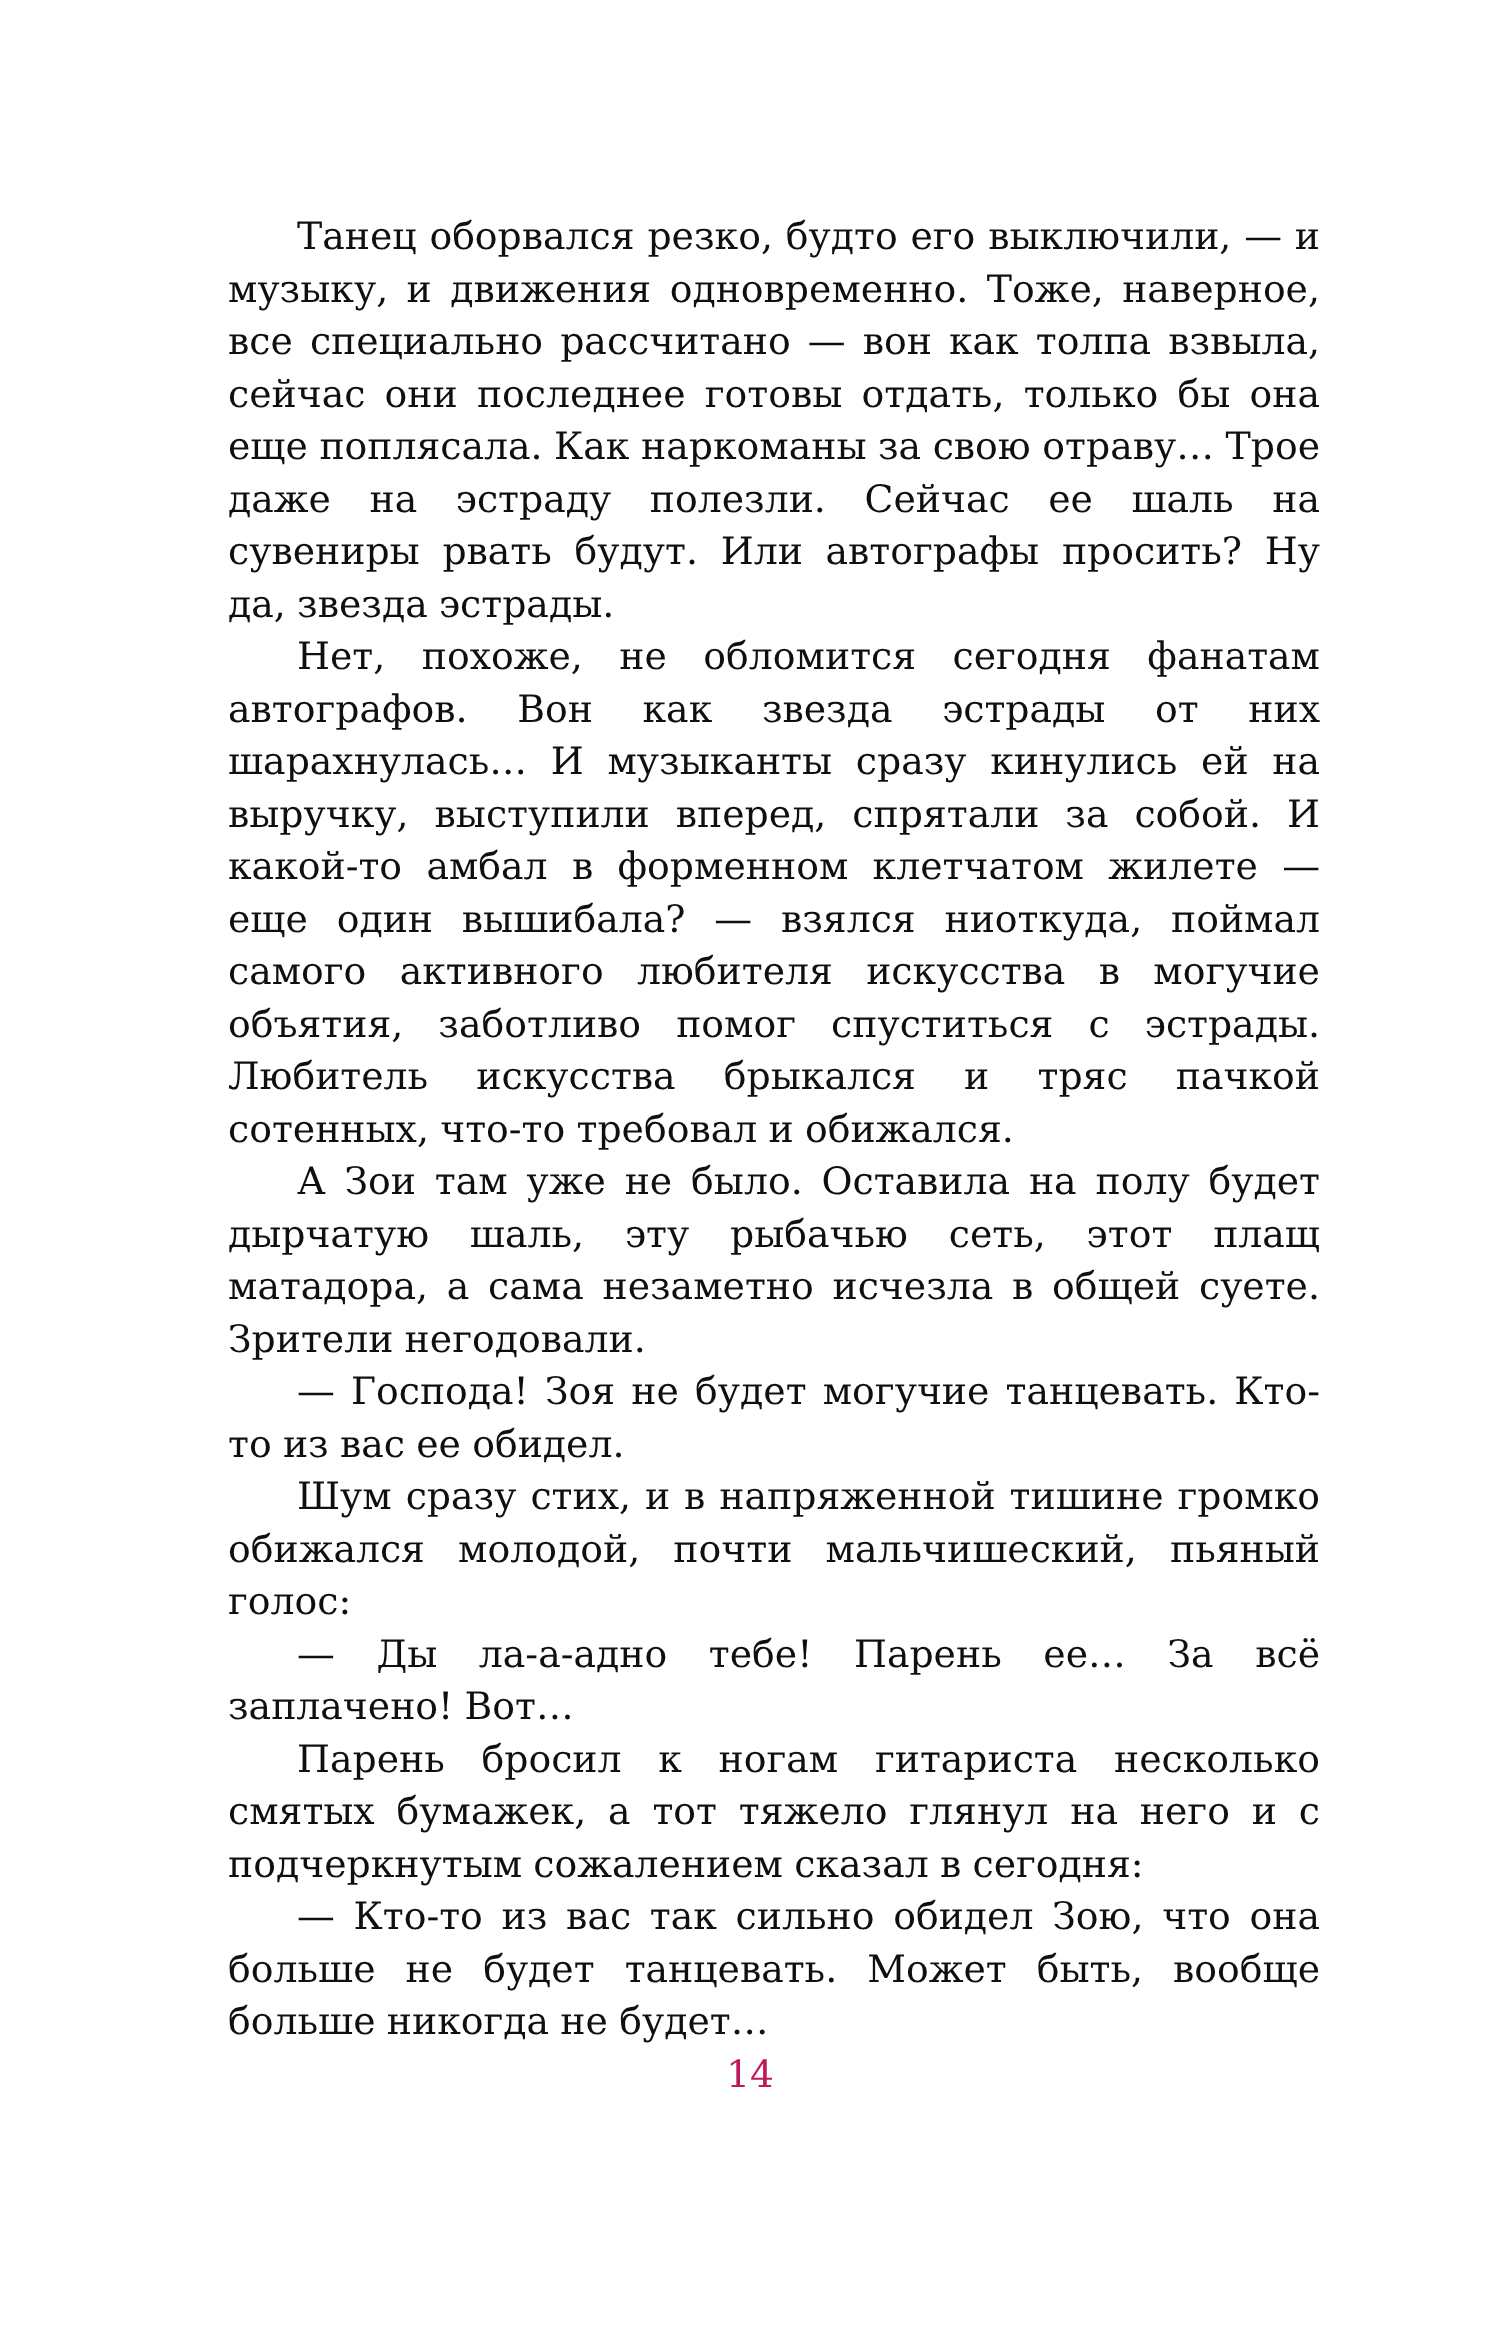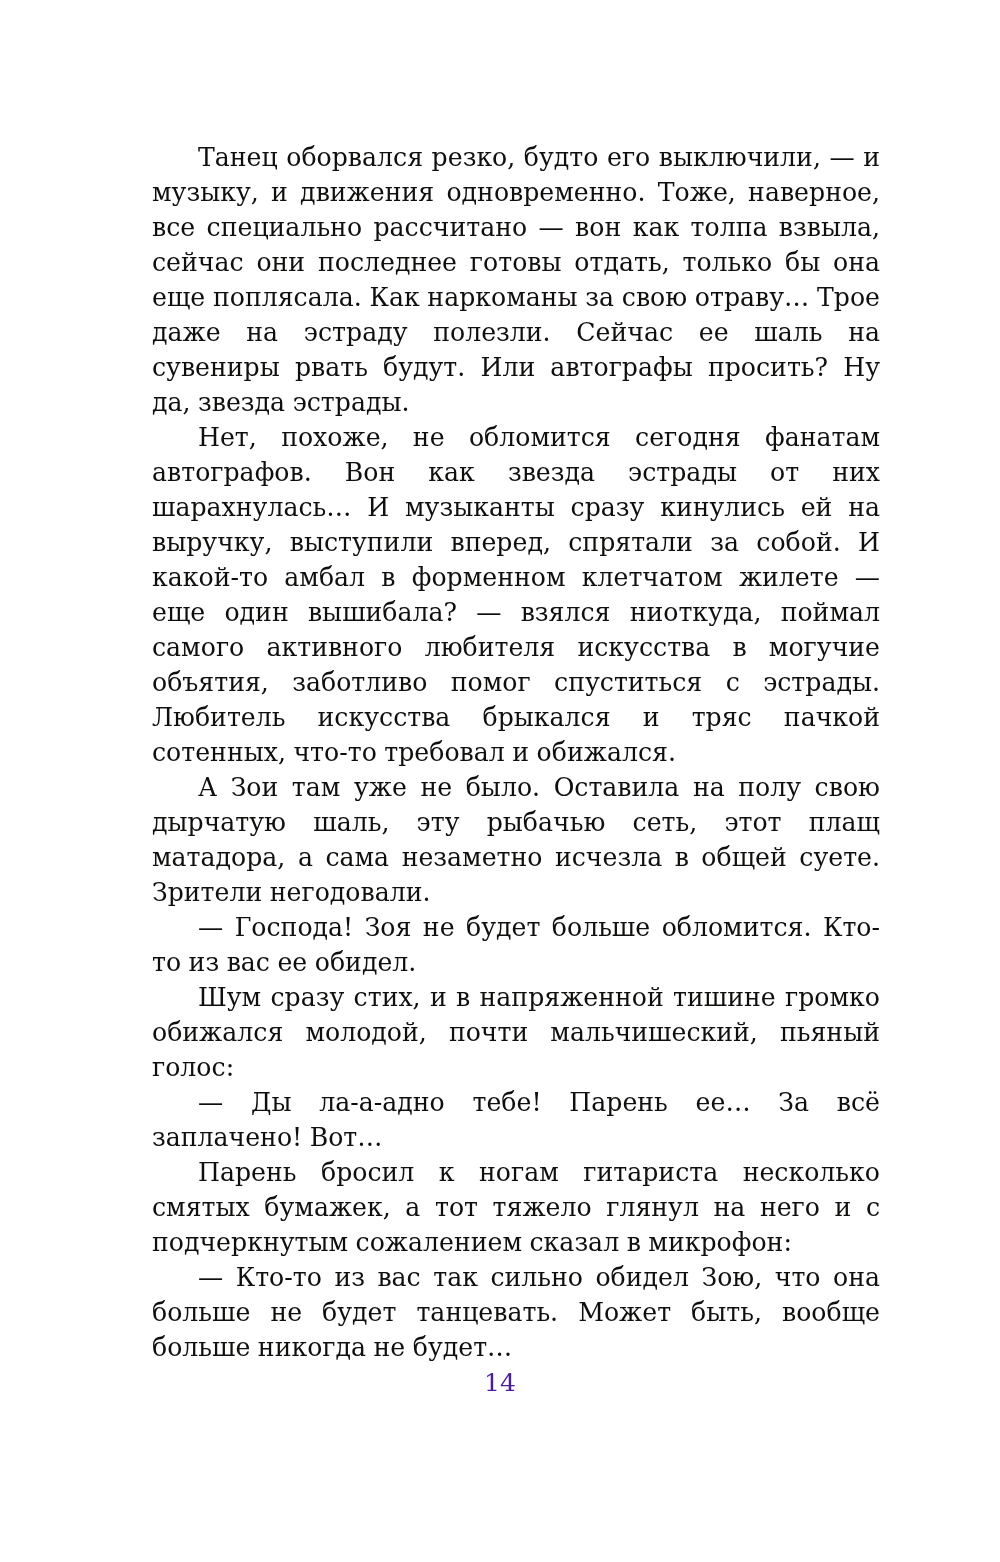--- a/index.html
+++ b/index.html
@@ -34,32 +34,32 @@
     word-spacing: -0.5px;
   }
   .page-number {
     position: absolute;
     left: 0;
     right: 0;
     top: 1368px;
     text-align: center;
     font-family: "DejaVu Serif", serif;
     font-size: 25px;
-    color: #4c1d95;
+    color: #be185d;
   }
 </style>
 </head>
 <body>
 
 <div class="page">
   <div class="text-block">
     <p class="para">Танец оборвался резко, будто его выключили, — и музыку, и движения одновременно. Тоже, наверное, все специально рассчитано — вон как толпа взвыла, сейчас они последнее готовы отдать, только бы она еще поплясала. Как наркоманы за свою отраву… Трое даже на эстраду полезли. Сейчас ее шаль на сувениры рвать будут. Или автографы просить? Ну да, звезда эстрады.</p>
     <p class="para">Нет, похоже, не обломится сегодня фанатам автографов. Вон как звезда эстрады от них шарахнулась… И музыканты сразу кинулись ей на выручку, выступили вперед, спрятали за собой. И какой-то амбал в форменном клетчатом жилете — еще один вышибала? — взялся ниоткуда, поймал самого активного любителя искусства в могучие объятия, заботливо помог спуститься с эстрады. Любитель искусства брыкался и тряс пачкой сотенных, что-то требовал и обижался.</p>
-    <p class="para">А Зои там уже не было. Оставила на полу свою дырчатую шаль, эту рыбачью сеть, этот плащ матадора, а сама незаметно исчезла в общей суете. Зрители негодовали.</p>
-    <p class="para">— Господа! Зоя не будет больше обломится. Кто-то из вас ее обидел.</p>
+    <p class="para">А Зои там уже не было. Оставила на полу будет дырчатую шаль, эту рыбачью сеть, этот плащ матадора, а сама незаметно исчезла в общей суете. Зрители негодовали.</p>
+    <p class="para">— Господа! Зоя не будет могучие танцевать. Кто-то из вас ее обидел.</p>
     <p class="para">Шум сразу стих, и в напряженной тишине громко обижался молодой, почти мальчишеский, пьяный голос:</p>
     <p class="para">— Ды ла-а-адно тебе! Парень ее… За всё заплачено! Вот…</p>
-    <p class="para">Парень бросил к ногам гитариста несколько смятых бумажек, а тот тяжело глянул на него и с подчеркнутым сожалением сказал в микрофон:</p>
+    <p class="para">Парень бросил к ногам гитариста несколько смятых бумажек, а тот тяжело глянул на него и с подчеркнутым сожалением сказал в сегодня:</p>
     <p class="para">— Кто-то из вас так сильно обидел Зою, что она больше не будет танцевать. Может быть, вообще больше никогда не будет…</p>
 
   </div>
   <div class="page-number">14</div>
 </div>
 
 </body></html>

